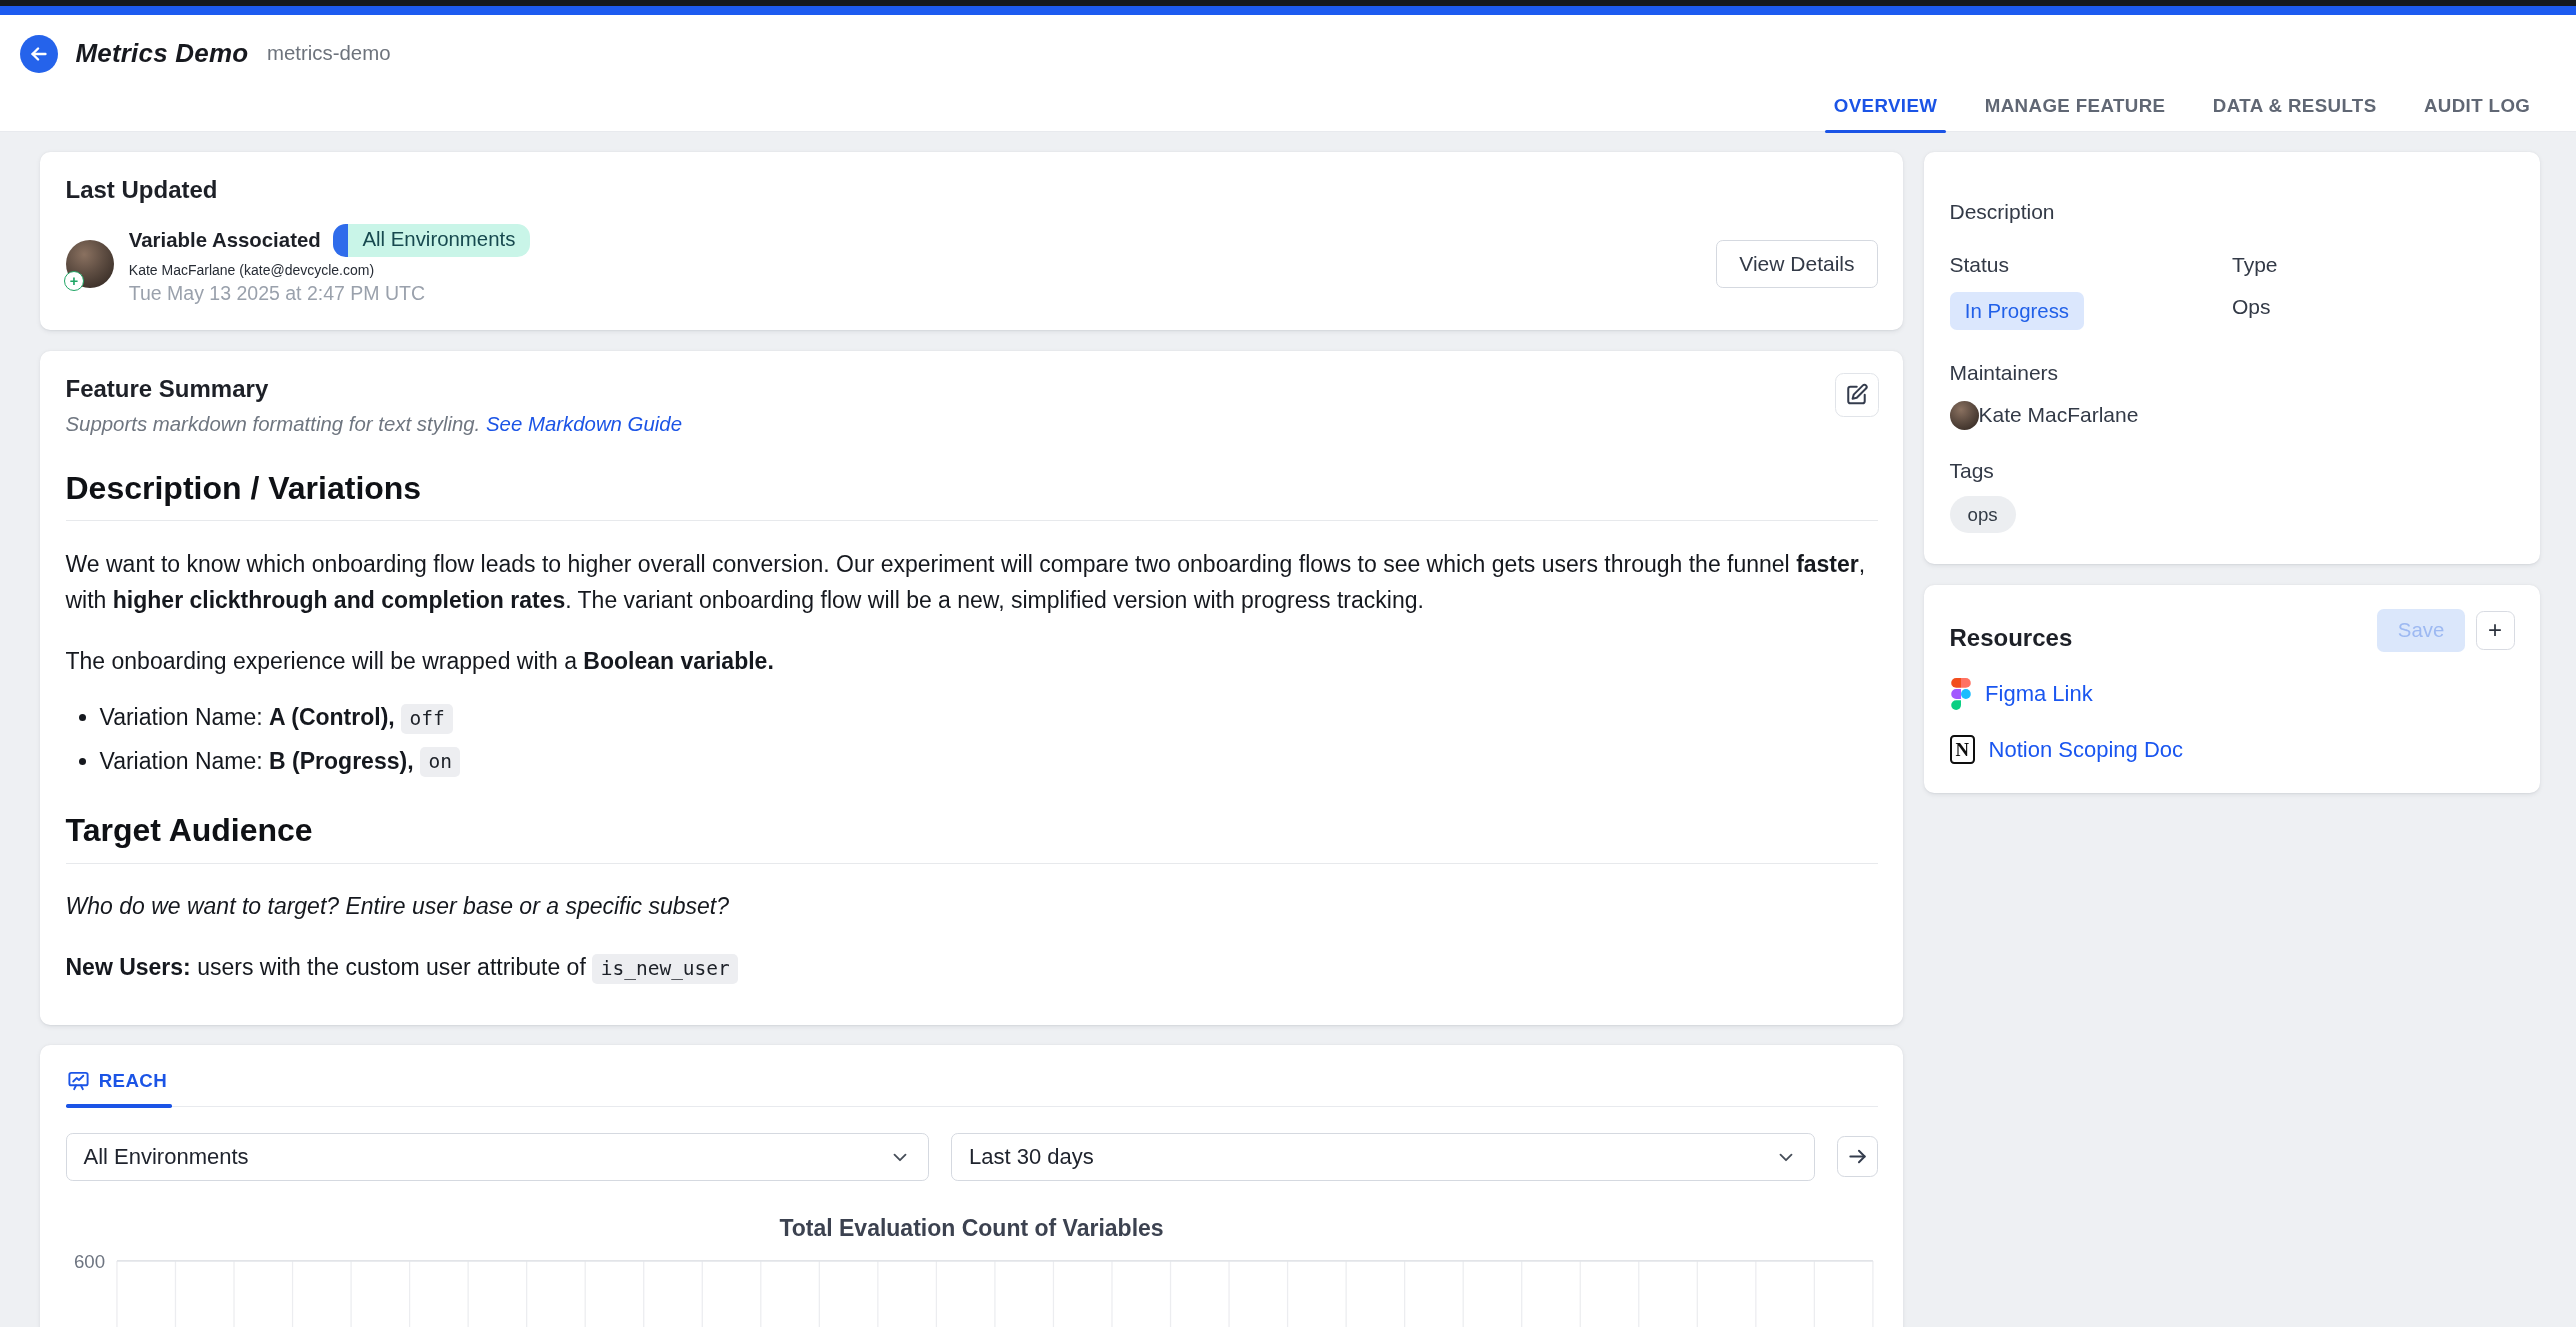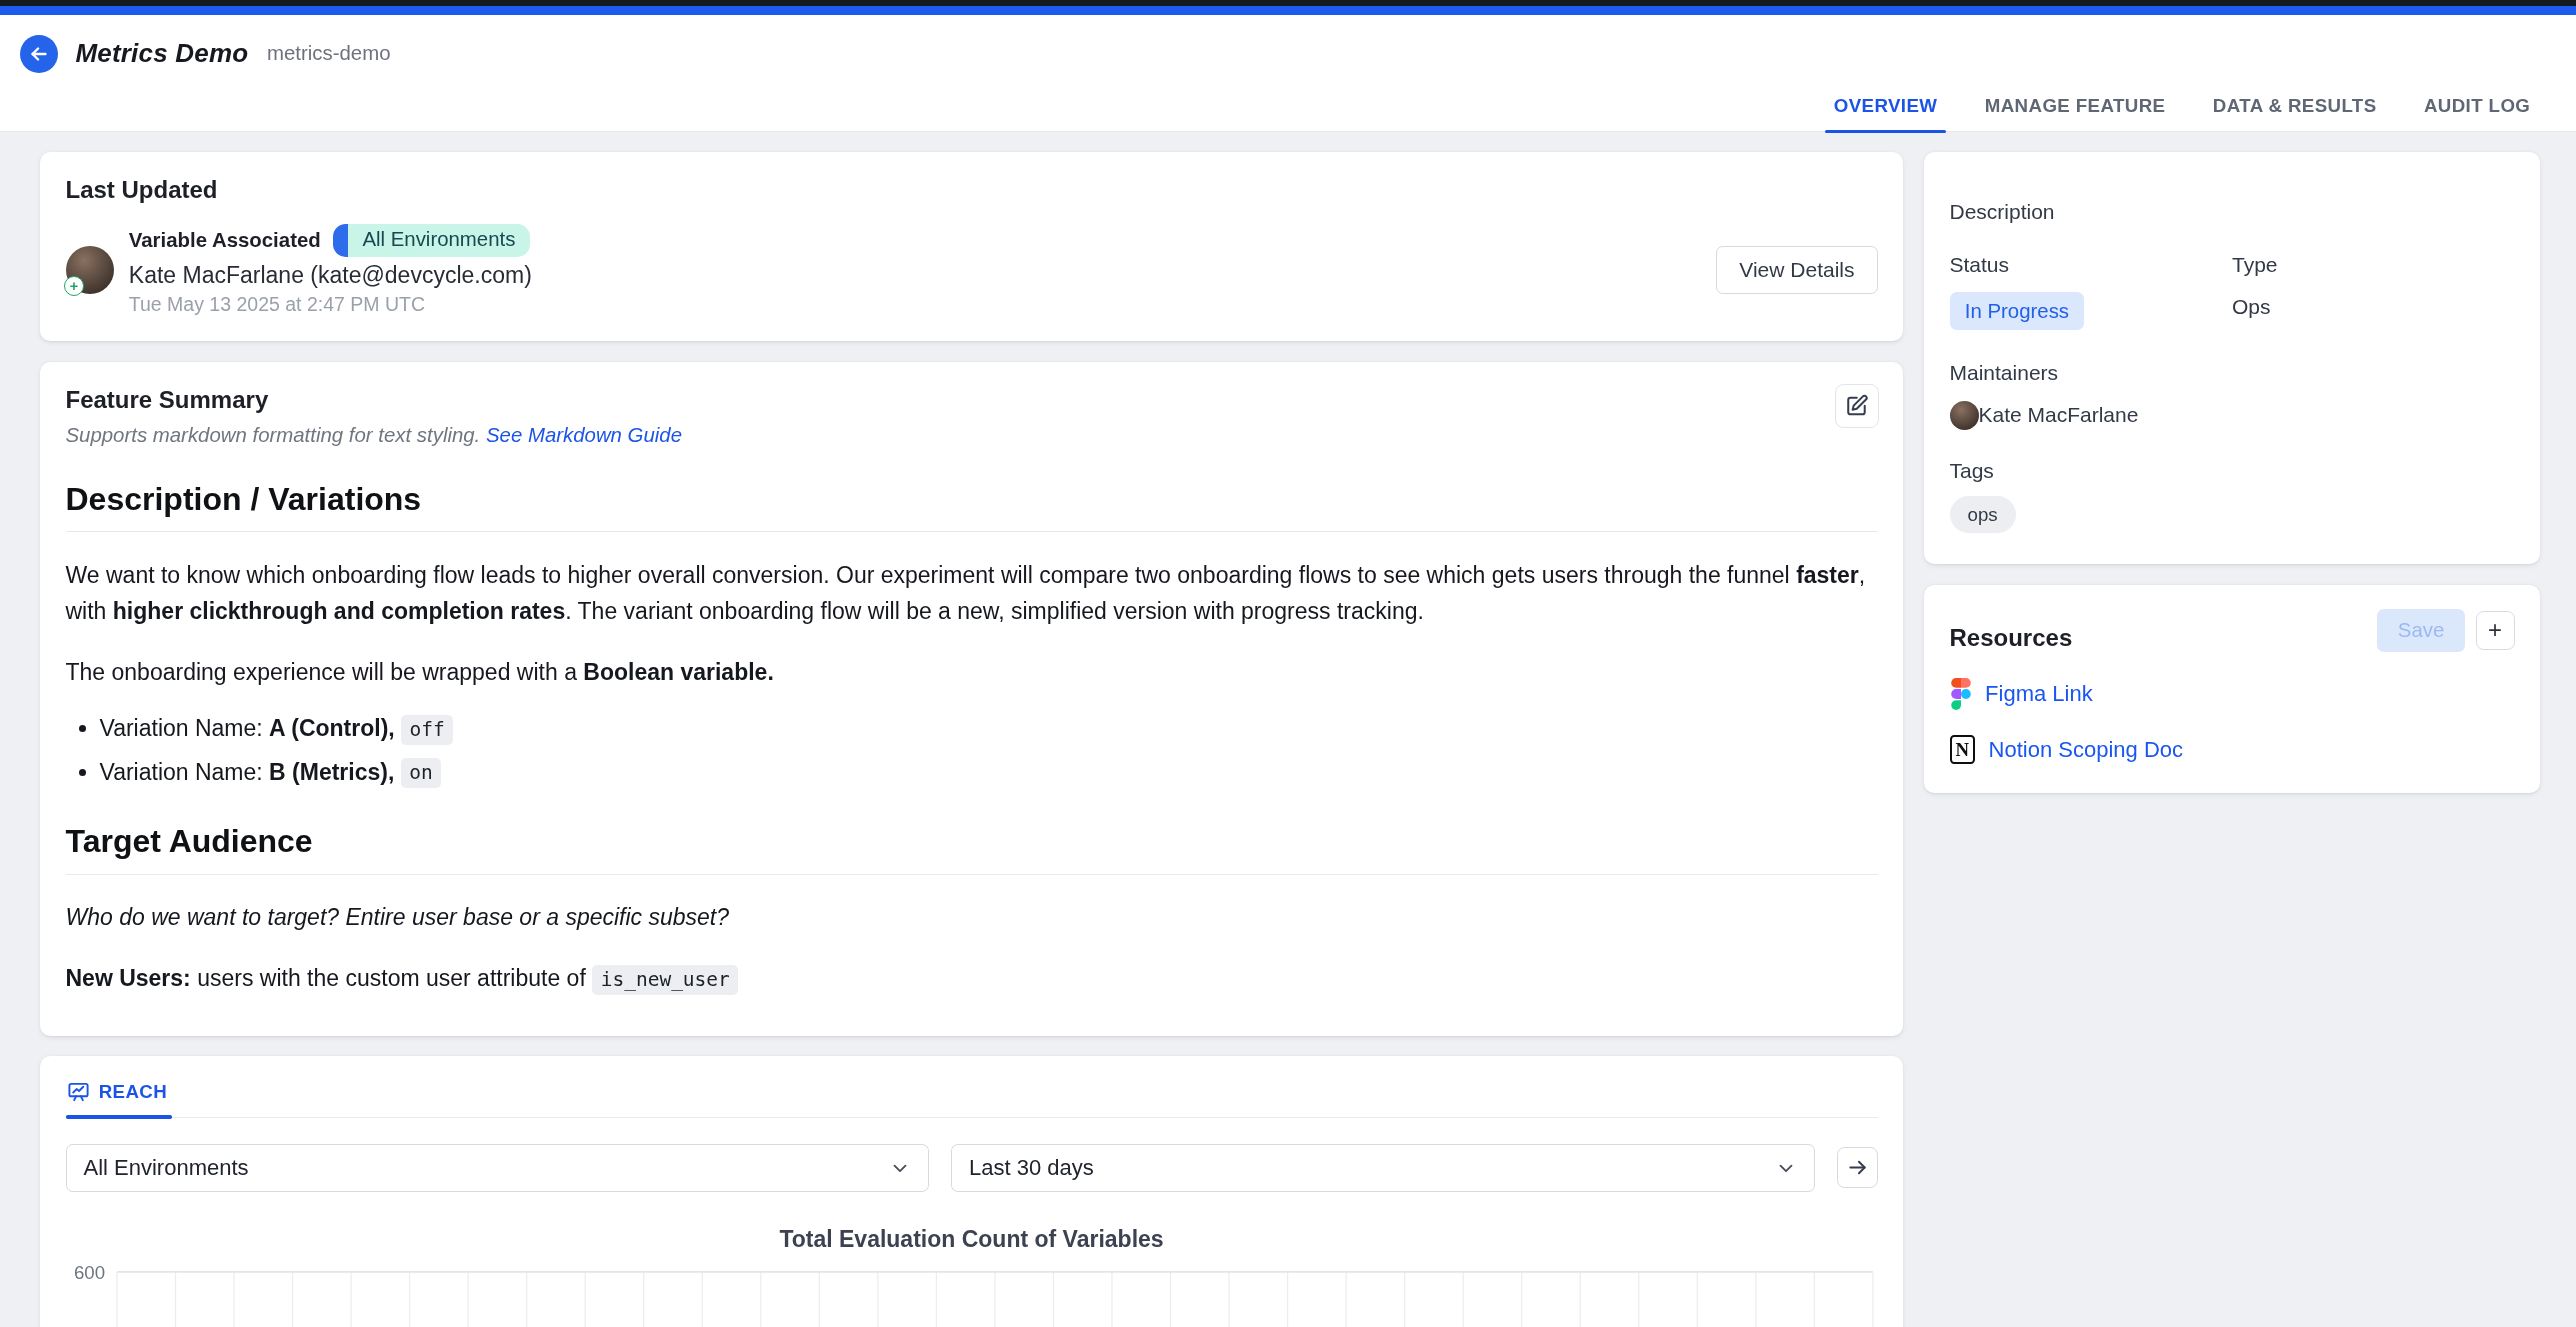--- a/index.html
+++ b/index.html
@@ -43,21 +43,21 @@
             background:radial-gradient(circle at 38% 30%, #8a7160 0%, #5d4c41 45%, #2a211c 100%); }
   .avatar-plus { position:absolute; left:-1.7px; bottom:-2.5px; width:20.4px; height:20.4px; border-radius:50%;
                  background:#fff; border:1.7px solid #1fa565; color:#1fa565; font-size:14.4px; font-weight:700;
                  display:flex; align-items:center; justify-content:center; line-height:1; }
   .lu-info { margin-left:15.3px; }
   .lu-line1 { display:flex; align-items:center; }
   .lu-event { font-size:20.4px; font-weight:700; color:#1d2027; }
   .env-badge { display:inline-flex; align-items:stretch; border-radius:12.7px; overflow:hidden; margin-left:12px; }
   .env-badge .seg { width:15.3px; background:#2f6ceb; }
   .env-badge .txt { background:#c9f5e8; color:#17494f; font-size:20.4px; padding:4.2px 14.4px 6px; }
-  .lu-user { font-size:23px; color:#272c35; margin-top:4.2px; }
+  .lu-user { font-size:14px; color:#272c35; margin-top:4.2px; }
   .lu-time { font-size:19.5px; color:#9aa1ac; margin-top:4.2px; }
   .btn-outline { background:#fff; border:0.8px solid #d5d9e0; border-radius:6.8px; color:#333a47;
                  font-size:21px; font-weight:500; padding:11px 22px; cursor:pointer; font-family:inherit; }
 
   
   .card-summary { padding:24px 25.5px 39px; position:relative; }
   .summary-hint { font-size:20.4px; font-style:italic; color:#6f7680; margin-top:10.2px; }
   .summary-hint a { color:#1b54e6; text-decoration:none; font-style:italic; cursor:pointer; }
   .icon-btn { position:absolute; top:22px; right:24px; width:44px; height:44px; background:#fff;
               border:0.8px solid #e1e4e9; border-radius:8.5px; display:flex; align-items:center;
@@ -186,21 +186,21 @@
         </span>
       </button>
       <div class="card-title">Feature Summary</div>
       <div class="summary-hint"><span>Supports markdown formatting for text styling. </span><a>See Markdown Guide</a></div>
       <div class="md">
         <h2>Description / Variations</h2>
         <p><span>We want to know which onboarding flow leads to higher overall conversion. Our experiment will compare two onboarding flows to see which gets users through the funnel </span><strong>faster</strong><span>, with </span><strong>higher clickthrough and completion rates</strong><span>. The variant onboarding flow will be a new, simplified version with progress tracking.</span></p>
         <p><span>The onboarding experience will be wrapped with a </span><strong>Boolean variable.</strong></p>
         <ul>
           <li><span>Variation Name: </span><strong>A (Control),</strong><span> </span><code class="md-code">off</code></li>
-          <li><span>Variation Name: </span><strong>B (Metrics),</strong><span> </span><code class="md-code">on</code></li>
+          <li><span>Variation Name: </span><strong>B (Progress),</strong><span> </span><code class="md-code">on</code></li>
         </ul>
         <h2>Target Audience</h2>
         <p class="q-italic"><em>Who do we want to target? Entire user base or a specific subset?</em></p>
         <p><strong>New Users:</strong><span> users with the custom user attribute of </span><code class="md-code">is_new_user</code></p>
       </div>
     </div>
 
     <div class="card card-reach">
       <div class="reach-tabrow">
         <button class="reach-tab">

